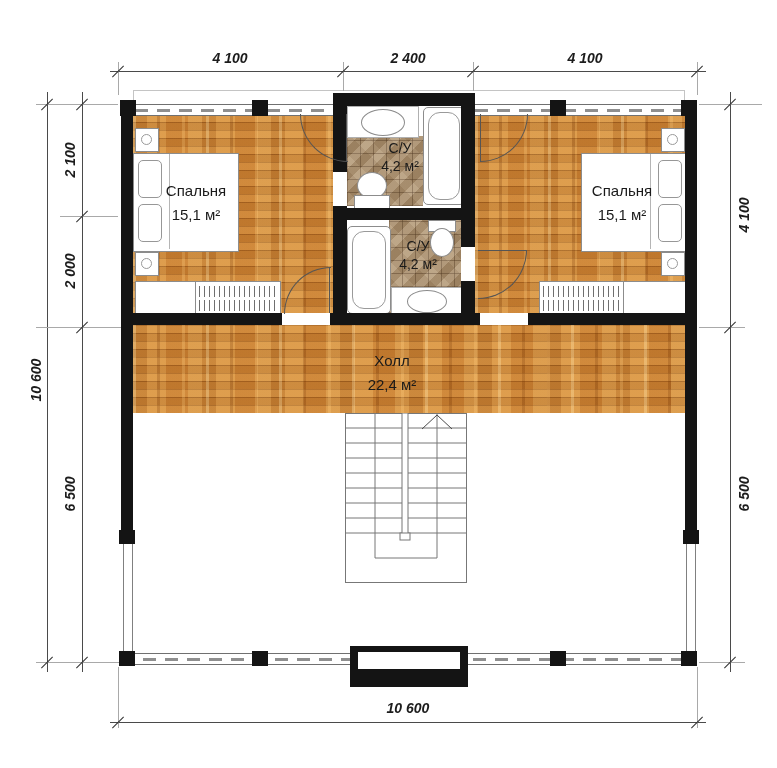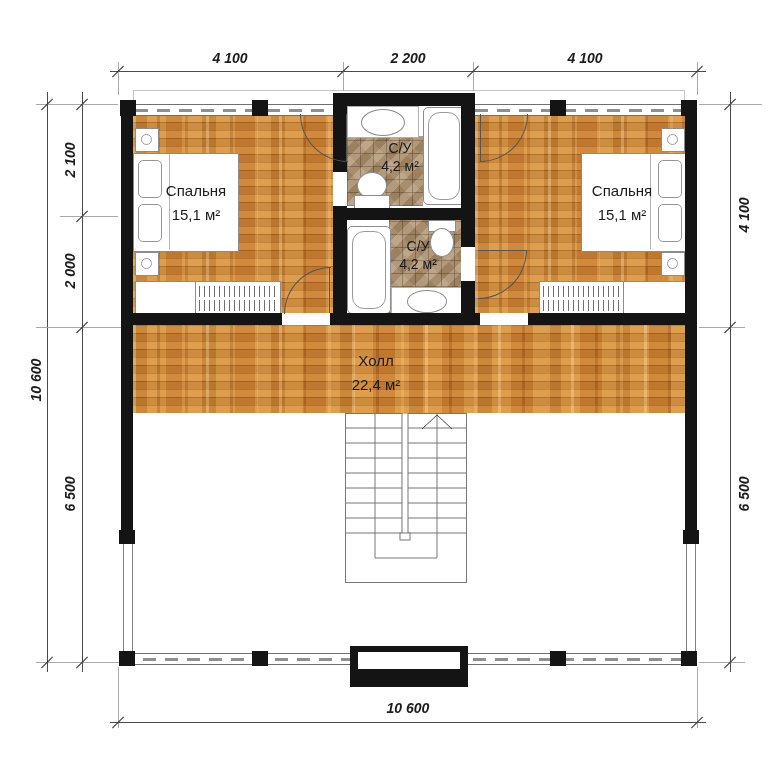--- a/index.html
+++ b/index.html
@@ -196,21 +196,21 @@
     <span>15,1 м²</span>
   </div>
   <div class="roomlabel small" style="left:400px;top:157px;">
     <span>С/У</span>
     <span>4,2 м²</span>
   </div>
   <div class="roomlabel small" style="left:418px;top:255px;">
     <span>С/У</span>
     <span>4,2 м²</span>
   </div>
-  <div class="roomlabel" style="left:376px;top:372px;">
+  <div class="roomlabel" style="left:392px;top:372px;">
     <span>Холл</span>
     <span>22,4 м²</span>
   </div>
 
   <div class="dl" style="left:110px;top:71px;width:596px;height:1px;"></div>
   <div class="dl" style="left:110px;top:722px;width:596px;height:1px;"></div>
   <div class="dl" style="left:47px;top:92px;width:1px;height:580px;"></div>
   <div class="dl" style="left:82px;top:92px;width:1px;height:580px;"></div>
   <div class="dl" style="left:730px;top:92px;width:1px;height:580px;"></div>
 
@@ -238,21 +238,21 @@
   <div class="tick" style="left:39px;top:662px;"></div>
   <div class="tick" style="left:74px;top:104px;"></div>
   <div class="tick" style="left:74px;top:216px;"></div>
   <div class="tick" style="left:74px;top:327px;"></div>
   <div class="tick" style="left:74px;top:662px;"></div>
   <div class="tick" style="left:722px;top:104px;"></div>
   <div class="tick" style="left:722px;top:327px;"></div>
   <div class="tick" style="left:722px;top:662px;"></div>
 
   <div class="dimtext" style="left:230px;top:58px;">4 100</div>
-  <div class="dimtext" style="left:408px;top:58px;">2 200</div>
+  <div class="dimtext" style="left:408px;top:58px;">2 400</div>
   <div class="dimtext" style="left:585px;top:58px;">4 100</div>
   <div class="dimtext v" style="left:36px;top:380px;">10 600</div>
   <div class="dimtext v" style="left:70px;top:160px;">2 100</div>
   <div class="dimtext v" style="left:70px;top:271px;">2 000</div>
   <div class="dimtext v" style="left:70px;top:494px;">6 500</div>
   <div class="dimtext v" style="left:744px;top:215px;">4 100</div>
   <div class="dimtext v" style="left:744px;top:494px;">6 500</div>
   <div class="dimtext" style="left:408px;top:708px;">10 600</div>
 
 </div>

